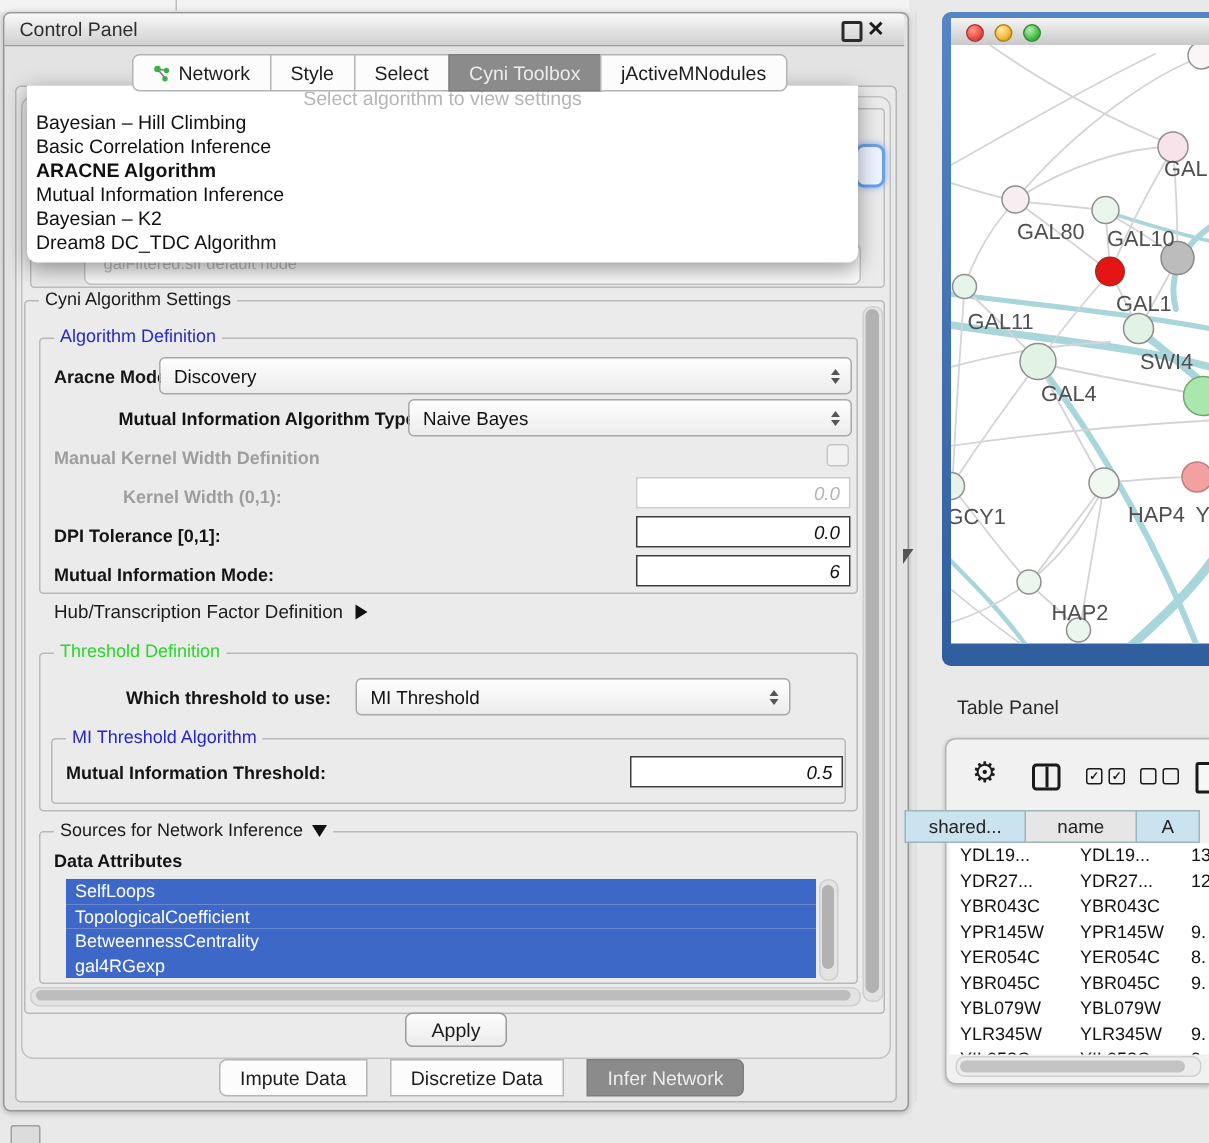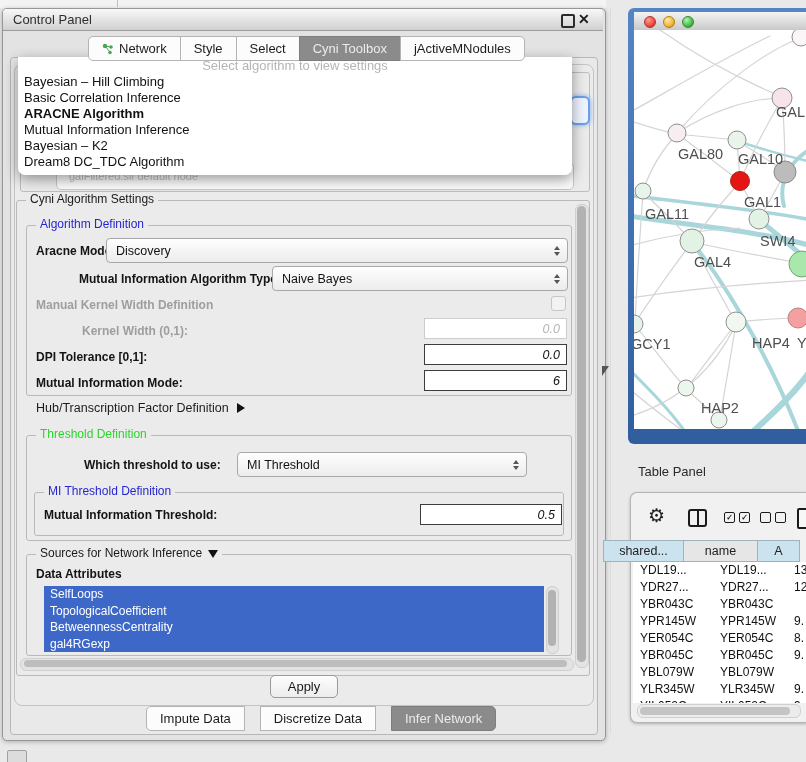--- a/index.html
+++ b/index.html
@@ -213,21 +213,21 @@
 <div class="abs fieldlabel" style="left:84px;top:458px;">Which threshold to use:</div>
 <div class="abs combo" style="left:237px;top:452px;width:288px;">
   <span class="val">MI Threshold</span>
   <span class="spinner">
       <span class="spin-up"></span>
       <span class="spin-down"></span>
     </span>
 </div>
 
 <div class="abs group" style="left:34px;top:492px;width:528px;height:42px;"></div>
-<div class="abs group-title" id="mi-thresh-title" style="left: 44px; top: 485px; color: rgb(38, 38, 207);">MI Threshold Definition</div>
+<div class="abs group-title" id="mi-thresh-title" style="left: 44px; top: 485px; color: rgb(38, 38, 207);">MI Threshold Algorithm</div>
 
 <div class="abs fieldlabel" style="left:44px;top:508px;">Mutual Information Threshold:</div>
 <input class="abs tfield" style="left: 420px; top: 504px; width: 142px; padding-left: 24px;" readonly="" value="0.5">
 
 <div class="abs group" style="left:26px;top:554px;width:544px;height:100px;"></div>
 <div class="abs group-title" style="left:36px;top:547px;"><span>Sources for Network Inference</span><span class="tri-down"></span></div>
 
 <div class="abs fieldlabel" style="left:36px;top:567px;">Data Attributes</div>
 <div class="abs attr-list" id="attr-list">
     <div class="attr-item" style="background: rgb(62, 104, 200);">SelfLoops</div>

